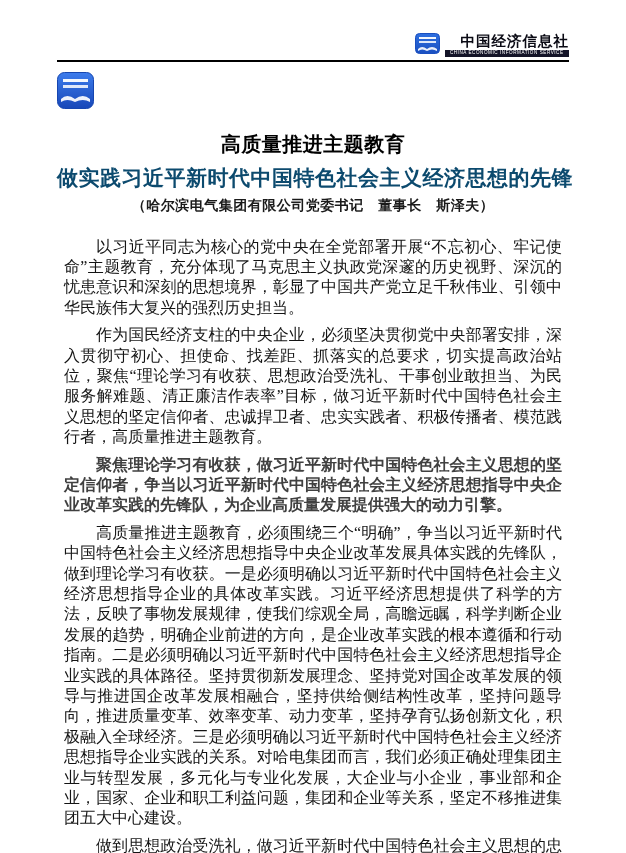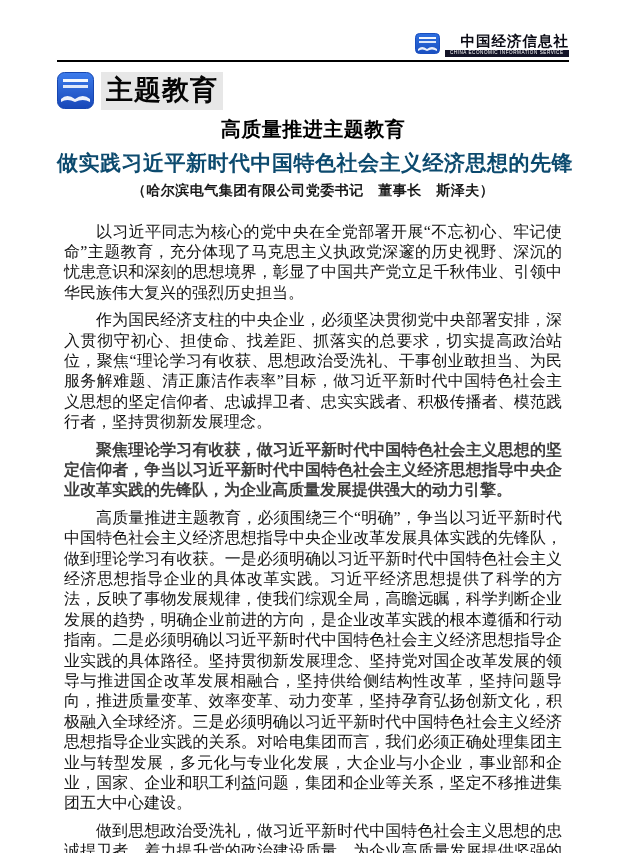--- a/index.html
+++ b/index.html
@@ -66,21 +66,21 @@
     font-weight: bold;
     font-size: 27px;
     line-height: 35px;
     color: #050505;
     background: #e7e7e7;
     padding: 1px 5px 2px 5px;
     letter-spacing: 1px;
   }
   
   .article-title {
-    margin-top: 6px;
+    margin-top: 22px;
     text-align: center;
     font-family: "Liberation Sans", "DejaVu Sans", sans-serif;
     font-weight: bold;
     font-size: 20px;
     line-height: 26px;
     color: #000000;
     letter-spacing: 0.5px;
   }
   .article-subtitle {
     margin-top: 7px;
@@ -149,29 +149,28 @@
         <linearGradient id="bg2" x1="0" y1="0" x2="0" y2="1">
           <stop offset="0" stop-color="#3d7cec"></stop>
           <stop offset="1" stop-color="#1747b8"></stop>
         </linearGradient>
       </defs>
       <rect x="0.5" y="0.5" width="36" height="36" rx="7" fill="url(#bg2)" stroke="#1646b0"></rect>
       <rect x="6" y="7" width="25" height="3" fill="#ffffff" opacity="0.95"></rect>
       <rect x="6" y="13" width="25" height="3" fill="#ffffff" opacity="0.85"></rect>
       <path d="M4 27 q6 -6 14 0 q8 -6 15 0 v3 q-7 -4 -15 0 q-8 -4 -14 0 z" fill="#ffffff" opacity="0.92"></path>
     </svg>
-    <span class="badge-label">主题教育</span>
   </div>
 
   <div class="article-title">高质量推进主题教育</div>
   <div class="article-subtitle">做实践习近平新时代中国特色社会主义经济思想的先锋</div>
   <div class="article-byline">（哈尔滨电气集团有限公司党委书记　董事长　斯泽夫）</div>
 
   <div class="article-body">
     <p>以习近平同志为核心的党中央在全党部署开展“不忘初心、牢记使命”主题教育，充分体现了马克思主义执政党深邃的历史视野、深沉的忧患意识和深刻的思想境界，彰显了中国共产党立足千秋伟业、引领中华民族伟大复兴的强烈历史担当。</p>
-    <p>作为国民经济支柱的中央企业，必须坚决贯彻党中央部署安排，深入贯彻守初心、担使命、找差距、抓落实的总要求，切实提高政治站位，聚焦“理论学习有收获、思想政治受洗礼、干事创业敢担当、为民服务解难题、清正廉洁作表率”目标，做习近平新时代中国特色社会主义思想的坚定信仰者、忠诚捍卫者、忠实实践者、积极传播者、模范践行者，坚持贯彻新发展理念。</p>
+    <p>作为国民经济支柱的中央企业，必须坚决贯彻党中央部署安排，深入贯彻守初心、担使命、找差距、抓落实的总要求，切实提高政治站位，聚焦“理论学习有收获、思想政治受洗礼、干事创业敢担当、为民服务解难题、清正廉洁作表率”目标，做习近平新时代中国特色社会主义思想的坚定信仰者、忠诚捍卫者、忠实实践者、积极传播者、模范践行者，高质量推进主题教育。</p>
     <p class="bold">聚焦理论学习有收获，做习近平新时代中国特色社会主义思想的坚定信仰者，争当以习近平新时代中国特色社会主义经济思想指导中央企业改革实践的先锋队，为企业高质量发展提供强大的动力引擎。</p>
     <p>高质量推进主题教育，必须围绕三个“明确”，争当以习近平新时代中国特色社会主义经济思想指导中央企业改革发展具体实践的先锋队，做到理论学习有收获。一是必须明确以习近平新时代中国特色社会主义经济思想指导企业的具体改革实践。习近平经济思想提供了科学的方法，反映了事物发展规律，使我们综观全局，高瞻远瞩，科学判断企业发展的趋势，明确企业前进的方向，是企业改革实践的根本遵循和行动指南。二是必须明确以习近平新时代中国特色社会主义经济思想指导企业实践的具体路径。坚持贯彻新发展理念、坚持党对国企改革发展的领导与推进国企改革发展相融合，坚持供给侧结构性改革，坚持问题导向，推进质量变革、效率变革、动力变革，坚持孕育弘扬创新文化，积极融入全球经济。三是必须明确以习近平新时代中国特色社会主义经济思想指导企业实践的关系。对哈电集团而言，我们必须正确处理集团主业与转型发展，多元化与专业化发展，大企业与小企业，事业部和企业，国家、企业和职工利益问题，集团和企业等关系，坚定不移推进集团五大中心建设。</p>
     <p>做到思想政治受洗礼，做习近平新时代中国特色社会主义思想的忠诚捍卫者，着力提升党的政治建设质量，为企业高质量发展提供坚强的政治保障。</p>
     <p>高质量推进主题教育，必须围绕三个“坚决”，着力提升党的政治建设质量，做到思想政治受洗礼。一是坚决做到“两个维护”。坚定正确政治方向，切实把</p>
   </div>
 
 </div>
 
 </body></html>

